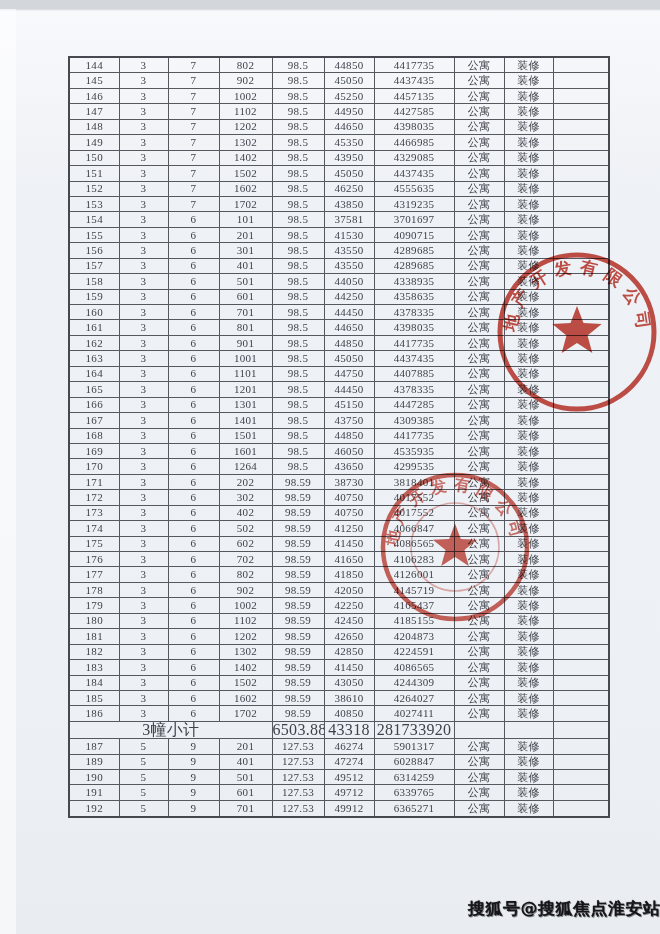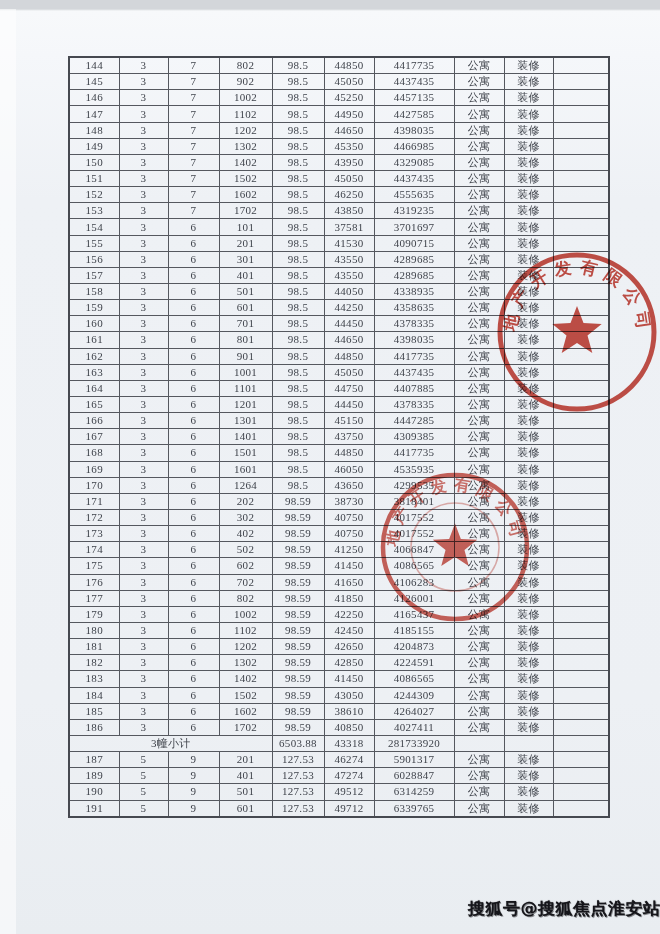--- a/index.html
+++ b/index.html
@@ -28,21 +28,21 @@
     border:2px solid #464950;
     padding-left:36px;
   }
   table.price-table td{
     border:1px solid #55585f;
     text-align:center;vertical-align:middle;
     padding:0;height:14.2px;line-height:1;
     overflow:hidden;white-space:nowrap;
     letter-spacing:.3px;
   }
-  tr.subtotal td{font-size:11px;}
+  tr.subtotal td{font-size:16px;}
   .stamp{position:absolute;mix-blend-mode:multiply;}
   .stamp-1{left:492px;top:247px;opacity:.88;}
   .stamp-2{left:375px;top:467px;opacity:.78;filter:blur(.4px);}
   .stamp text{
     font-family:"Liberation Serif", serif;
     font-weight:bold;
   }
   .watermark{
     position:absolute;left:468px;top:897px;width:192px;
     font-family:"DejaVu Sans", sans-serif;
@@ -474,20 +474,32 @@
           <td>6</td>
           <td>802</td>
           <td>98.59</td>
           <td>41850</td>
           <td>4126001</td>
           <td>公寓</td>
           <td>装修</td>
           <td></td>
         </tr>
         <tr>
+          <td>178</td>
+          <td>3</td>
+          <td>6</td>
+          <td>902</td>
+          <td>98.59</td>
+          <td>42050</td>
+          <td>4145719</td>
+          <td>公寓</td>
+          <td>装修</td>
+          <td></td>
+        </tr>
+        <tr>
           <td>179</td>
           <td>3</td>
           <td>6</td>
           <td>1002</td>
           <td>98.59</td>
           <td>42250</td>
           <td>4165437</td>
           <td>公寓</td>
           <td>装修</td>
           <td></td>
@@ -622,20 +634,32 @@
           <td></td>
         </tr>
         <tr>
           <td>191</td>
           <td>5</td>
           <td>9</td>
           <td>601</td>
           <td>127.53</td>
           <td>49712</td>
           <td>6339765</td>
+          <td>公寓</td>
+          <td>装修</td>
+          <td></td>
+        </tr>
+        <tr>
+          <td>192</td>
+          <td>5</td>
+          <td>9</td>
+          <td>701</td>
+          <td>127.53</td>
+          <td>49912</td>
+          <td>6365271</td>
           <td>公寓</td>
           <td>装修</td>
           <td></td>
         </tr>
       </tbody>
   </table>
 
   <svg class="stamp stamp-1" width="170" height="170" viewBox="0 0 170 170">
     <circle cx="85" cy="85" r="77" fill="none" stroke="#c2392e" stroke-width="5"></circle>
     <polygon fill="#c2392e" transform="translate(85,85)" points="0,-26 6.5,-8.9 24.7,-8 10.5,3.4 15.3,21 0,11 -15.3,21 -10.5,3.4 -24.7,-8 -6.5,-8.9"></polygon>

